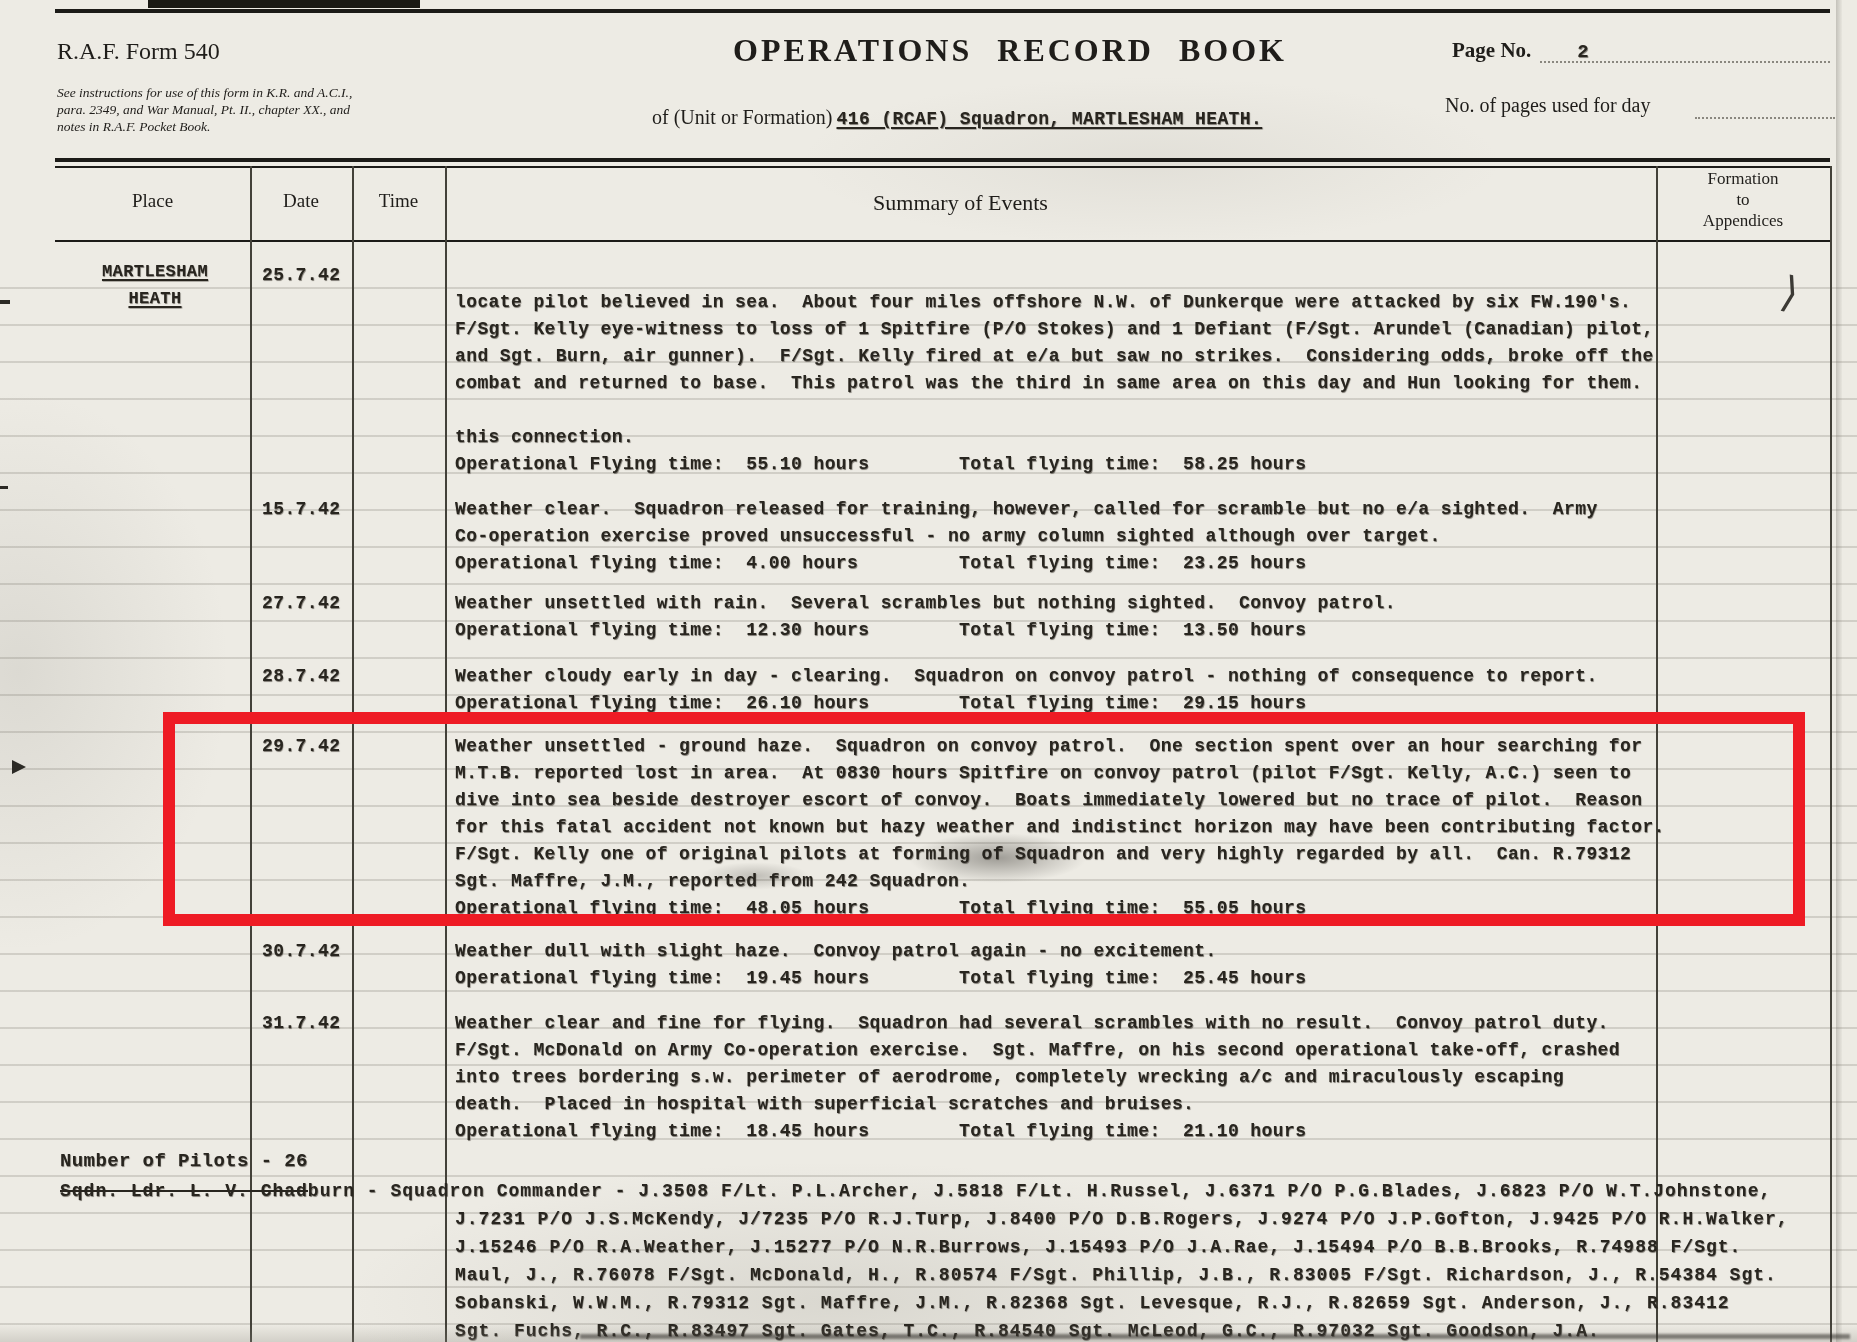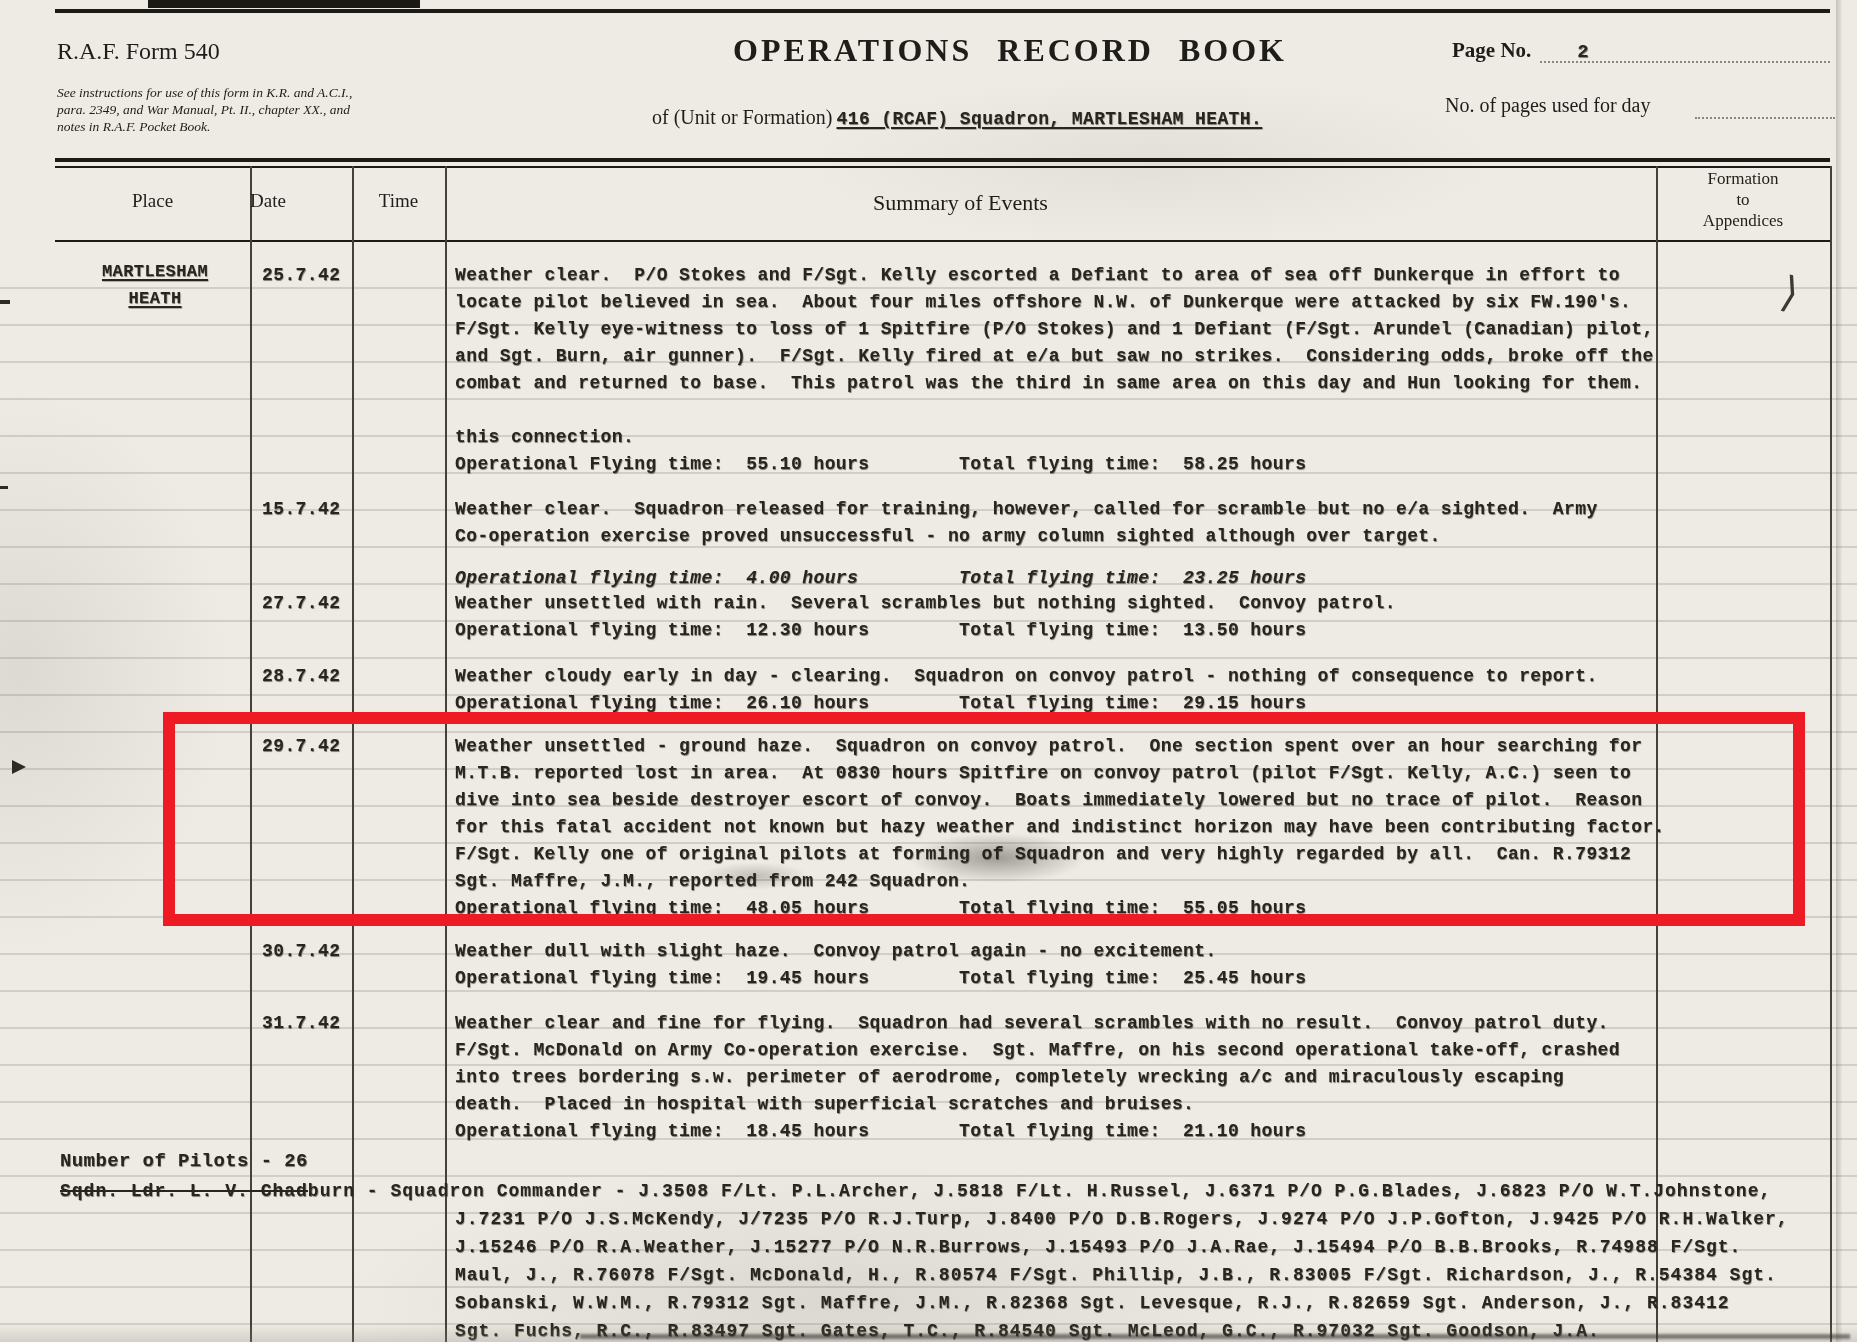--- a/index.html
+++ b/index.html
@@ -84,45 +84,44 @@
 
   <div class="abs ruled-lines" style="left:0;top:252px;width:1857px;height:1090px;"></div>
 
   <div class="abs rule-v" style="left:250px;top:166px;height:1176px;"></div>
   <div class="abs rule-v" style="left:352px;top:166px;height:1176px;"></div>
   <div class="abs rule-v" style="left:445px;top:166px;height:1176px;"></div>
   <div class="abs rule-v" style="left:1656px;top:166px;height:1176px;"></div>
   <div class="abs rule-v" style="left:1830px;top:166px;height:1176px;"></div>
 
   <div class="abs print" style="left:55px;top:190px;width:195px;text-align:center;font-size:19px;">Place</div>
-  <div class="abs print" style="left:250px;top:190px;width:102px;font-size:19px;">Date</div>
+  <div class="abs print" style="left:250px;top:190px;width:102px;text-align:center;font-size:19px;">Date</div>
   <div class="abs print" style="left:352px;top:190px;width:93px;text-align:center;font-size:19px;">Time</div>
   <div class="abs print" style="left:445px;top:190px;width:1031px;text-align:center;font-size:22px;">Summary of Events</div>
   <div class="abs print" style="left:1656px;top:168px;width:174px;text-align:center;font-size:17px;line-height:21px;">
     <div>Formation</div>
     <div>to</div>
     <div>Appendices</div>
   </div>
 
   <div class="abs type u" style="left:60px;top:258px;width:190px;text-align:center;font-size:17px;">MARTLESHAM</div>
   <div class="abs type u" style="left:60px;top:285px;width:190px;text-align:center;font-size:17px;">HEATH</div>
 
   <div class="type date-cell" style="top:262px;">25.7.42</div>
-  <div class="type entry-line" style="top:262px;">Weather clear.  P/O Stokes and F/Sgt. Kelly escorted a Defiant to area of sea off Dunkerque in effort to</div>
   <div class="type entry-line" style="top:289px;">locate pilot believed in sea.  About four miles offshore N.W. of Dunkerque were attacked by six FW.190's.</div>
   <div class="type entry-line" style="top:316px;">F/Sgt. Kelly eye-witness to loss of 1 Spitfire (P/O Stokes) and 1 Defiant (F/Sgt. Arundel (Canadian) pilot,</div>
   <div class="type entry-line" style="top:343px;">and Sgt. Burn, air gunner).  F/Sgt. Kelly fired at e/a but saw no strikes.  Considering odds, broke off the</div>
   <div class="type entry-line" style="top:370px;">combat and returned to base.  This patrol was the third in same area on this day and Hun looking for them.</div>
   <div class="type entry-line" style="top:424px;">this connection.</div>
   <div class="type entry-line" style="top:451px;">Operational Flying time:  55.10 hours        Total flying time:  58.25 hours</div>
 
   <div class="type date-cell" style="top:496px;">15.7.42</div>
   <div class="type entry-line" style="top:496px;">Weather clear.  Squadron released for training, however, called for scramble but no e/a sighted.  Army</div>
   <div class="type entry-line" style="top:523px;">Co-operation exercise proved unsuccessful - no army column sighted although over target.</div>
-  <div class="type entry-line" style="top:565px;font-style:italic;">Operational flying time:  4.00 hours         Total flying time:  23.25 hours</div>
+  <div class="type entry-line" style="top:550px;">Operational flying time:  4.00 hours         Total flying time:  23.25 hours</div>
 
   <div class="type date-cell" style="top:590px;">27.7.42</div>
   <div class="type entry-line" style="top:590px;">Weather unsettled with rain.  Several scrambles but nothing sighted.  Convoy patrol.</div>
   <div class="type entry-line" style="top:617px;">Operational flying time:  12.30 hours        Total flying time:  13.50 hours</div>
 
   <div class="type date-cell" style="top:663px;">28.7.42</div>
   <div class="type entry-line" style="top:663px;">Weather cloudy early in day - clearing.  Squadron on convoy patrol - nothing of consequence to report.</div>
   <div class="type entry-line" style="top:690px;">Operational flying time:  26.10 hours        Total flying time:  29.15 hours</div>
 
   <div class="type date-cell" style="top:733px;">29.7.42</div>

